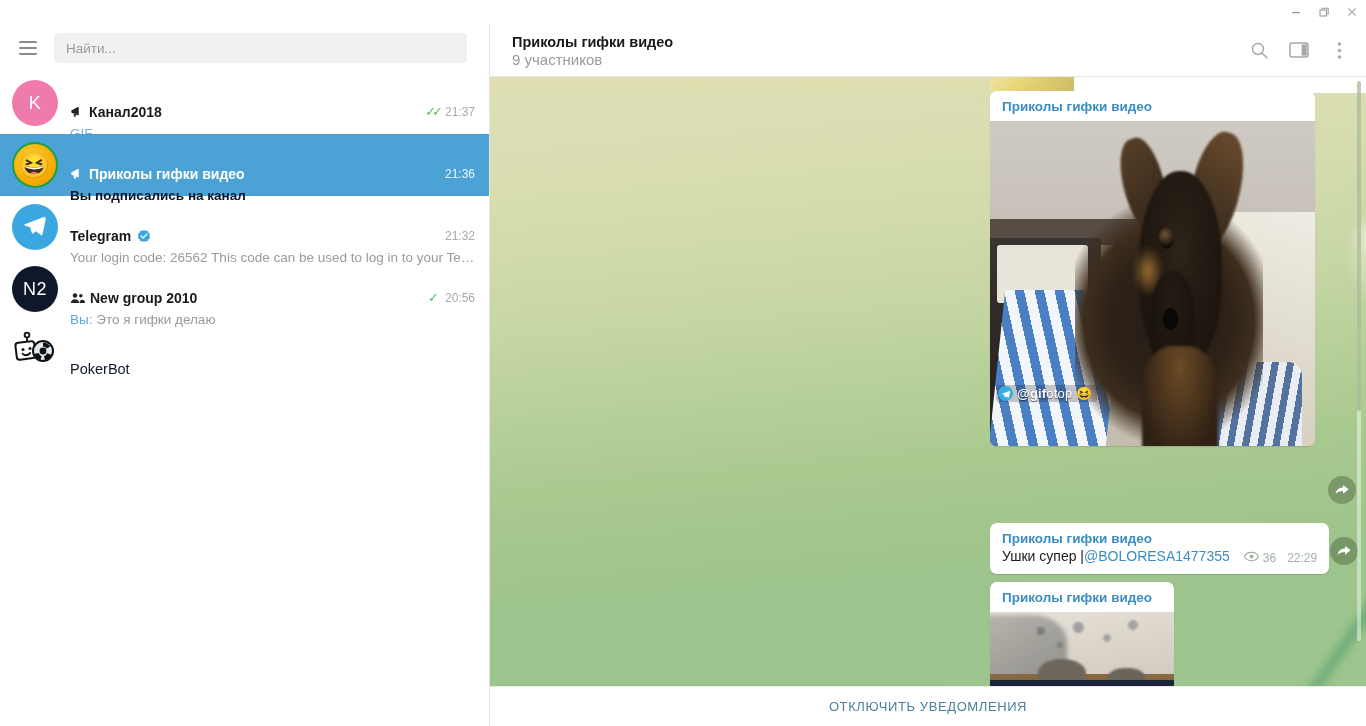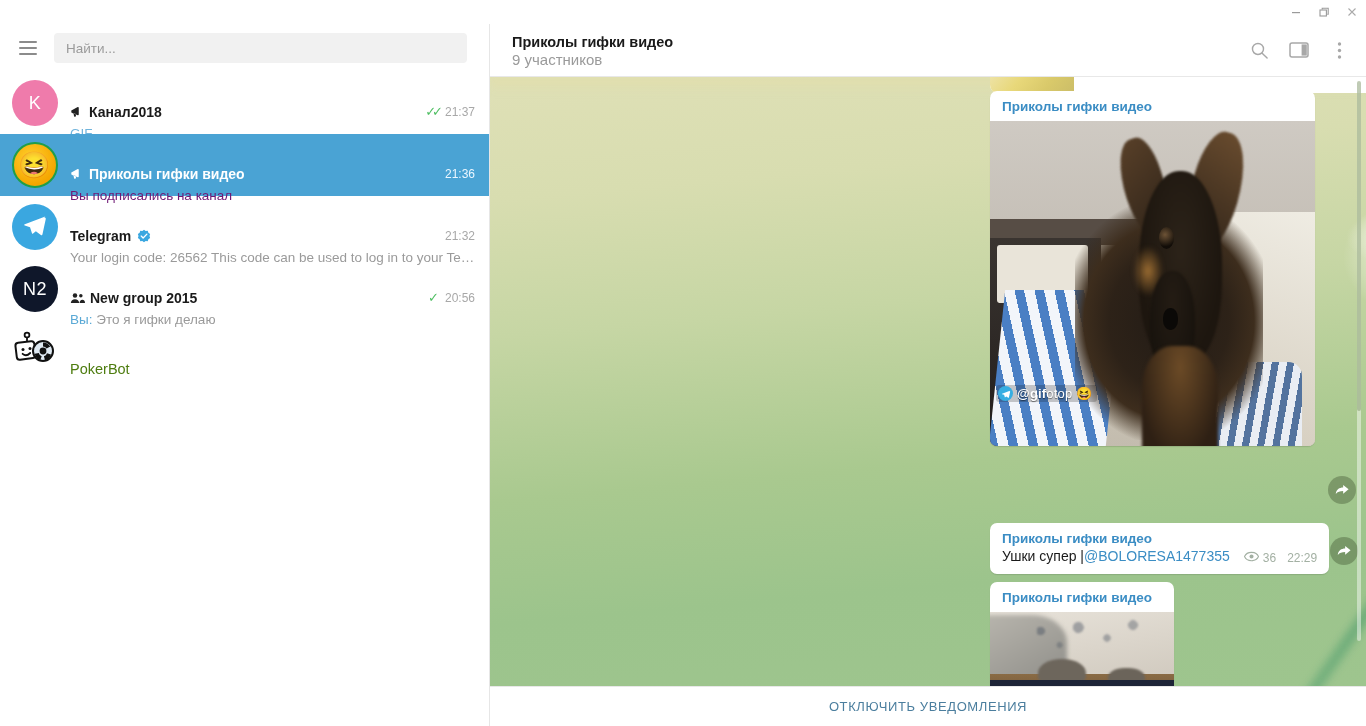--- a/index.html
+++ b/index.html
@@ -137,21 +137,21 @@
   }
   .selected .chat-time { color: #eaf6ff; }
   .chat-line2 {
     font-size: 13.5px;
     color: #9a9a9a;
     white-space: nowrap;
     overflow: hidden;
     text-overflow: ellipsis;
     margin-top: 4px;
   }
-  .selected .chat-line2 { color: #701a75; }
+  .selected .chat-line2 { color: #0f172a; font-weight: bold; }
   .chat-prefix { color: #5aa9d6; }
   .gif-tag { color: #70b4dc; margin-top: 28px; }
   .pre-icon { margin-right: 5px; display: inline-flex; align-items: center; }
 
   .check-green { color: #4fbf63; font-size: 13px; line-height: 1; letter-spacing: -4px; padding-right:3px;}
 
   
   .chat-panel {
     flex: 1 1 auto;
     display: flex;
@@ -585,21 +585,21 @@
           <div class="chat-main">
             <div class="chat-line1">
               <span class="pre-icon">
                 <svg width="15" height="14" viewBox="0 0 18 14">
                   <circle cx="6" cy="4" r="2.7" fill="#222"></circle>
                   <circle cx="13" cy="4.4" r="2.1" fill="#222"></circle>
                   <path d="M1 13 c0-3 2.3-4.6 5-4.6 s5 1.6 5 4.6z" fill="#222"></path>
                   <path d="M11.5 13 c0-2.3 1.2-4 3.4-4 s3.1 1.7 3.1 4z" fill="#222"></path>
                 </svg>
               </span>
-              <span class="chat-title">New group 2015</span>
+              <span class="chat-title">New group 2010</span>
               <span class="chat-time">
                 <span class="check-green" style="letter-spacing:0">✓</span>
                 <span>20:56</span>
               </span>
             </div>
             <div class="chat-line2">
               <span class="chat-prefix">Вы:</span>
               <span>Это я гифки делаю</span>
             </div>
           </div>
@@ -618,21 +618,21 @@
                 <circle cx="30" cy="22" r="10" fill="#dfe9f2" stroke="#111" stroke-width="2"></circle>
                 <path d="M30 13.5 a8.5 8.5 0 0 1 7.2 4 l-3.6 2 a4.4 4.4 0 0 0 -3.6 -2z" fill="#111"></path>
                 <path d="M38 25.4 a8.5 8.5 0 0 1 -6 5.9 l-1.1 -4 a4.4 4.4 0 0 0 3.1 -3z" fill="#111"></path>
                 <path d="M27.3 31 a8.5 8.5 0 0 1 -5.6 -6.3 l4.1 -.7 a4.4 4.4 0 0 0 2.9 3.2z" fill="#111"></path>
                 <circle cx="30" cy="22" r="3.4" fill="#111"></circle>
               </svg>
             </span>
           </div>
           <div class="chat-main">
             <div class="chat-line1">
-              <span class="chat-title" style="font-weight:normal;color:#4d7c0f;font-size:14.5px">PokerBot</span>
+              <span class="chat-title" style="font-weight:normal;color:#0f172a;font-size:14.5px">PokerBot</span>
             </div>
           </div>
         </div>
 
       </div>
     </div>
 
     <div class="chat-panel">
 
       <div class="chat-header">

